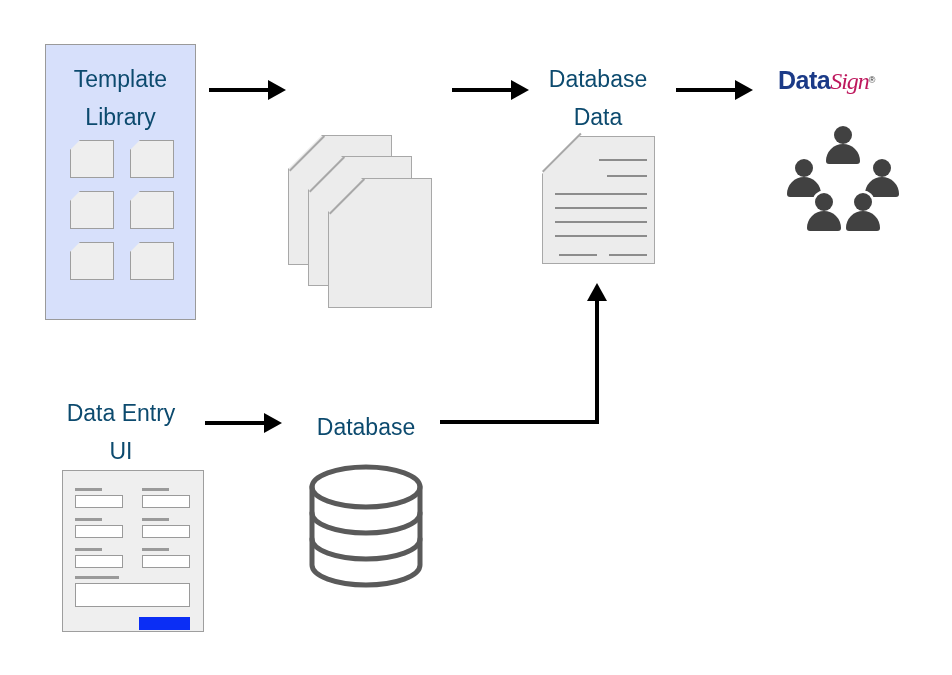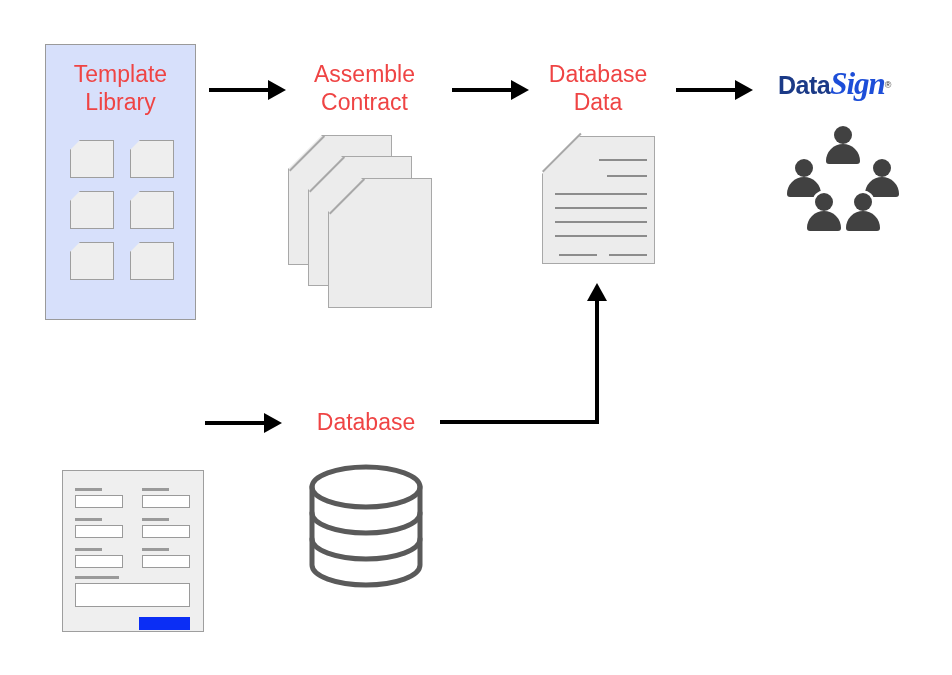--- a/index.html
+++ b/index.html
@@ -16,23 +16,23 @@
   #canvas {
     position: relative;
     width: 952px;
     height: 675px;
     background: #ffffff;
   }
   .abs { position: absolute; }
 
   
   .node-label {
-    color: #ef4444;
+    color: #0c4a6e;
     font-size: 23px;
-    line-height: 28px;
+    line-height: 38px;
     text-align: center;
     white-space: pre-line;
     font-family: "Liberation Sans", sans-serif;
   }
 
   
   #template-library-box {
     left: 45px;
     top: 44px;
     width: 151px;
@@ -150,24 +150,23 @@
   .ds-docu {
     font-family: "Liberation Sans", sans-serif;
     font-weight: bold;
     font-size: 25px;
     color: #1b3a87;
     letter-spacing: -0.5px;
   }
   .ds-sign {
     font-family: "Liberation Serif", serif;
     font-style: italic;
-    font-size: 31px;
-    color: #1d4ed8;
+    font-size: 24px;
+    color: #be185d;
     letter-spacing: -1px;
-    font-weight: bold;
   }
   .ds-reg {
     font-family: "Liberation Sans", sans-serif;
     font-size: 9px;
     color: #333333;
     vertical-align: super;
   }
 
   
   .person {
@@ -237,22 +236,20 @@
     <div class="doc-chip"></div>
     <div class="doc-chip"></div>
     <div class="doc-chip"></div>
     <div class="doc-chip"></div>
     <div class="doc-chip"></div>
   </div>
 
   <div class="arrow-h" style="left:209px; top:88px; width:62px;"></div>
   <div class="arrow-head-r" style="left:268px; top:80px;"></div>
 
-  <div class="abs node-label" style="left:292px; top:60px; width:145px;">Assemble
-Contract</div>
   <div class="abs" style="left:288px; top:135px; width:165px; height:175px;">
     <div class="sheet" style="left:0px;  top:0px;">
       <div class="sheet-edge" style="left:0px; top:34px;"></div>
     </div>
     <div class="sheet" style="left:20px; top:21px;">
       <div class="sheet-edge" style="left:0px; top:34px;"></div>
     </div>
     <div class="sheet" style="left:40px; top:43px;">
       <div class="sheet-edge" style="left:0px; top:34px;"></div>
     </div>
@@ -298,20 +295,22 @@
     <div class="person" style="left:24px; top:67px;">
       <div class="head"></div>
         <div class="body"></div>
     </div>
     <div class="person" style="left:63px; top:67px;">
       <div class="head"></div>
         <div class="body"></div>
     </div>
   </div>
 
+  <div class="abs node-label" style="left:46px; top:394px; width:150px;">Data Entry
+UI</div>
 
   <div class="abs" id="form-panel">
 
     <div class="form-caption" style="left:12px; top:17px; width:27px;"></div>
     <div class="form-field" style="left:12px; top:24px; width:48px; height:13px;"></div>
     <div class="form-caption" style="left:79px; top:17px; width:27px;"></div>
     <div class="form-field" style="left:79px; top:24px; width:48px; height:13px;"></div>
 
     <div class="form-caption" style="left:12px; top:47px; width:27px;"></div>
     <div class="form-field" style="left:12px; top:54px; width:48px; height:13px;"></div>

